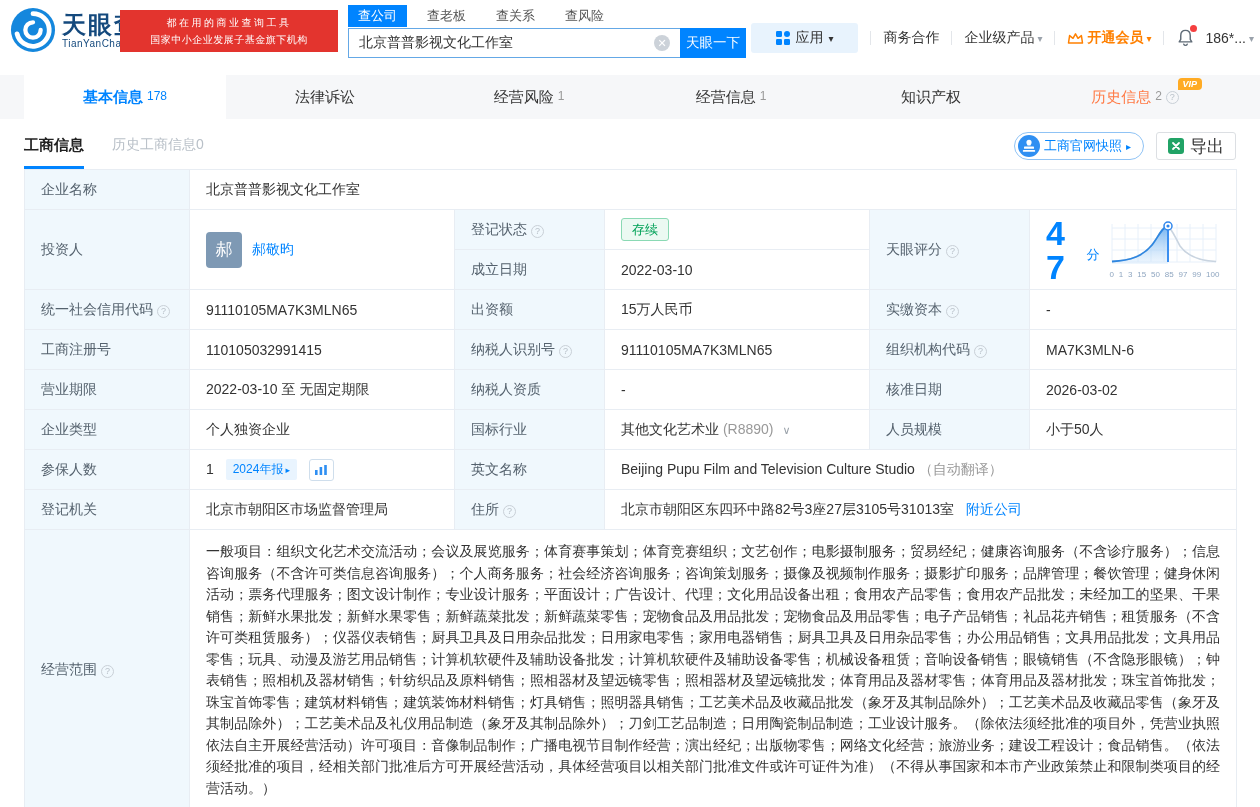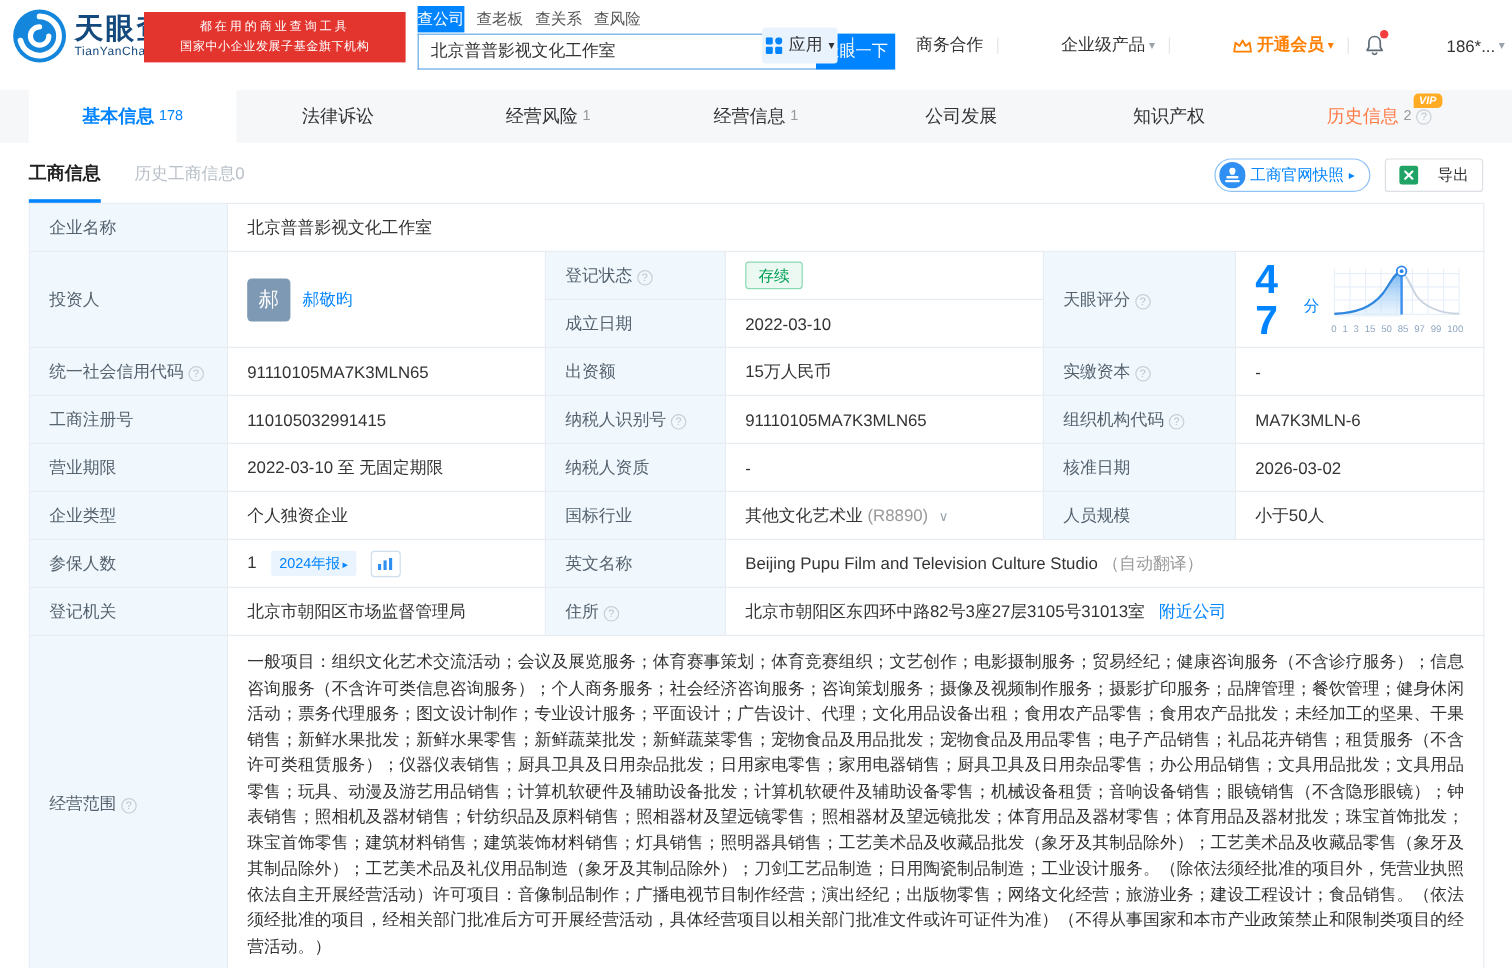--- a/index.html
+++ b/index.html
@@ -14,31 +14,31 @@
   .topbar { position:relative; height:60px; background:#fff; }
   .logo { position:absolute; left:10px; top:7px; display:flex; align-items:center; cursor:pointer; }
   .logo-text { margin-left:6px; }
   .logo-brand { font-size:24px; font-weight:bold; color:#14497d; letter-spacing:2px; line-height:26px; }
   .logo-domain { font-size:10px; color:#14497d; letter-spacing:0.5px; }
   .slogan { position:absolute; left:120px; top:10px; width:218px; height:42px; background:#e3342e; color:#fff; text-align:center; padding-top:4px; }
   .slogan .s1 { font-size:10px; letter-spacing:2.5px; line-height:17px; }
   .slogan .s2 { font-size:10px; letter-spacing:0.5px; line-height:17px; }
   .search { position:absolute; left:348px; top:5px; width:398px; }
   .stabs { display:flex; align-items:center; height:22px; }
-  .stab { font-size:13px; color:#555; padding:2px 0; cursor:pointer; }
+  .stab { font-size:13px; color:#555; padding:2px 10px; cursor:pointer; }
   .stab.active { background:#0084ff; color:#fff; }
   .stab + .stab { margin-left:10px; }
   .sbox { display:flex; margin-top:1px; position:relative; }
   .sinput { flex:1; height:30px; border:1px solid #64a8e6; border-right:none; padding:0 34px 0 10px; font-size:14px; color:#333; outline:none; font-family:inherit; }
   .sclear { position:absolute; right:76px; top:7px; width:16px; height:16px; border-radius:50%; background:#ccd2d9; color:#fff; font-size:11px; line-height:16px; text-align:center; cursor:pointer; }
   .sbtn { width:66px; height:30px; background:#0084ff; color:#fff; border:none; font-size:13.5px; cursor:pointer; font-family:inherit; }
   .nav { position:absolute; right:6px; top:23px; display:flex; align-items:center; font-size:14px; color:#333; }
-  .apps { display:flex; align-items:center; gap:5px; background:#e8f3fd; border-radius:3px; padding:6px 3px; cursor:pointer; }
+  .apps { display:flex; align-items:center; gap:5px; background:#e8f3fd; border-radius:3px; padding:6px 25px; cursor:pointer; }
   .divider { width:1px; height:14px; background:#e3e6ea; margin:0 12px; }
-  .navitem { display:flex; align-items:center; gap:3px; cursor:pointer; white-space:nowrap;margin-left:40px; }
+  .navitem { display:flex; align-items:center; gap:3px; cursor:pointer; white-space:nowrap; }
   .chev { font-size:10px; color:#333; }
   .chev.gray { color:#9aa2ab; }
   .chev.orange { color:#ff8000; }
   .vip-link { color:#ff8000; font-weight:bold; }
   .bell { position:relative; margin-right:10px; cursor:pointer; display:flex; }
   .bell .dot { position:absolute; top:-3px; right:-2px; width:7px; height:7px; border-radius:50%; background:#f53f3f; }
   
   .mtabs-bar { margin-top:15px; background:#f6f7f9; height:44px; }
   .mtabs { margin:0 24px; display:flex; height:44px; }
   .mtab { flex:1; display:flex; align-items:center; justify-content:center; gap:4px; font-size:15px; color:#333; cursor:pointer; position:relative; }
@@ -49,21 +49,21 @@
   .help { display:inline-block; width:13px; height:13px; border:1px solid #c9d0d7; border-radius:50%; color:#b9c1c9; font-size:9px; line-height:11px; text-align:center; cursor:pointer; }
   .vipbadge { position:absolute; top:3px; right:34px; background:#ffab24; color:#fff; font-size:9px; font-weight:bold; font-style:italic; padding:1px 5px 1px 4px; border-radius:4px 4px 4px 0; }
   
   .toolbar { margin:4px 24px 0 24px; height:46px; display:flex; align-items:center; }
   .subtab { font-size:15px; cursor:pointer; line-height:43px; height:46px; }
   .subtab.active { color:#222; font-weight:bold; border-bottom:3px solid #0084ff; }
   .subtab.muted { color:#b9c0c8; margin-left:28px; font-size:14px; }
   .tools { margin-left:auto; display:flex; gap:12px; }
   .snap { display:flex; align-items:center; gap:4px; height:28px; border:1px solid #8fc3f5; border-radius:15px; background:#fff; color:#0084ff; font-size:13px; padding:0 12px 0 3px; cursor:pointer; font-family:inherit; }
   .snap .arr { font-size:10px; }
-  .export { display:flex; align-items:center; gap:16px; height:28px; border:1px solid #dcdfe3; border-radius:3px; background:#fff; color:#333; font-size:13px; padding:0 11px; cursor:pointer; font-family:inherit; }
+  .export { display:flex; align-items:center; gap:6px; height:28px; border:1px solid #dcdfe3; border-radius:3px; background:#fff; color:#333; font-size:17px; padding:0 11px; cursor:pointer; font-family:inherit; }
   
   table.info { margin:0 24px; width:1212px; border-collapse:collapse; table-layout:fixed; }
   table.info td { border:1px solid #e8edf3; height:40px; padding:0 16px; font-size:14px; vertical-align:middle; word-break:break-all; }
   td.lbl { background:#f0f8fd; color:#55626e; }
   td.val { background:#fff; color:#333; }
   .inv-cell { display:flex; align-items:center; }
   .avatar { width:36px; height:36px; border-radius:4px; background:#7e99b4; color:#fff; font-size:17px; display:flex; align-items:center; justify-content:center; flex:0 0 36px; }
   .link { color:#0084ff; cursor:pointer; text-decoration:none; }
   .inv-name { margin-left:10px; }
   .badge-green { display:inline-block; color:#00a157; border:1px solid #8ad9b4; background:#ebf9f2; font-size:13px; padding:2px 10px; border-radius:3px; line-height:17px; }
@@ -167,24 +167,20 @@
       <span>法律诉讼</span>
       <span class="c"></span>
     </div>
     <div class="mtab">
       <span>经营风险</span>
       <span class="c">1</span>
     </div>
     <div class="mtab">
       <span>经营信息</span>
       <span class="c">1</span>
-    </div>
-    <div class="mtab">
-      <span>公司发展</span>
-      <span class="c"></span>
     </div>
     <div class="mtab">
       <span>知识产权</span>
       <span class="c"></span>
     </div>
     <div class="mtab history">
       <span class="vipbadge">VIP</span>
       <span>历史信息</span>
       <span class="c">2</span>
       <span class="help">?</span>

